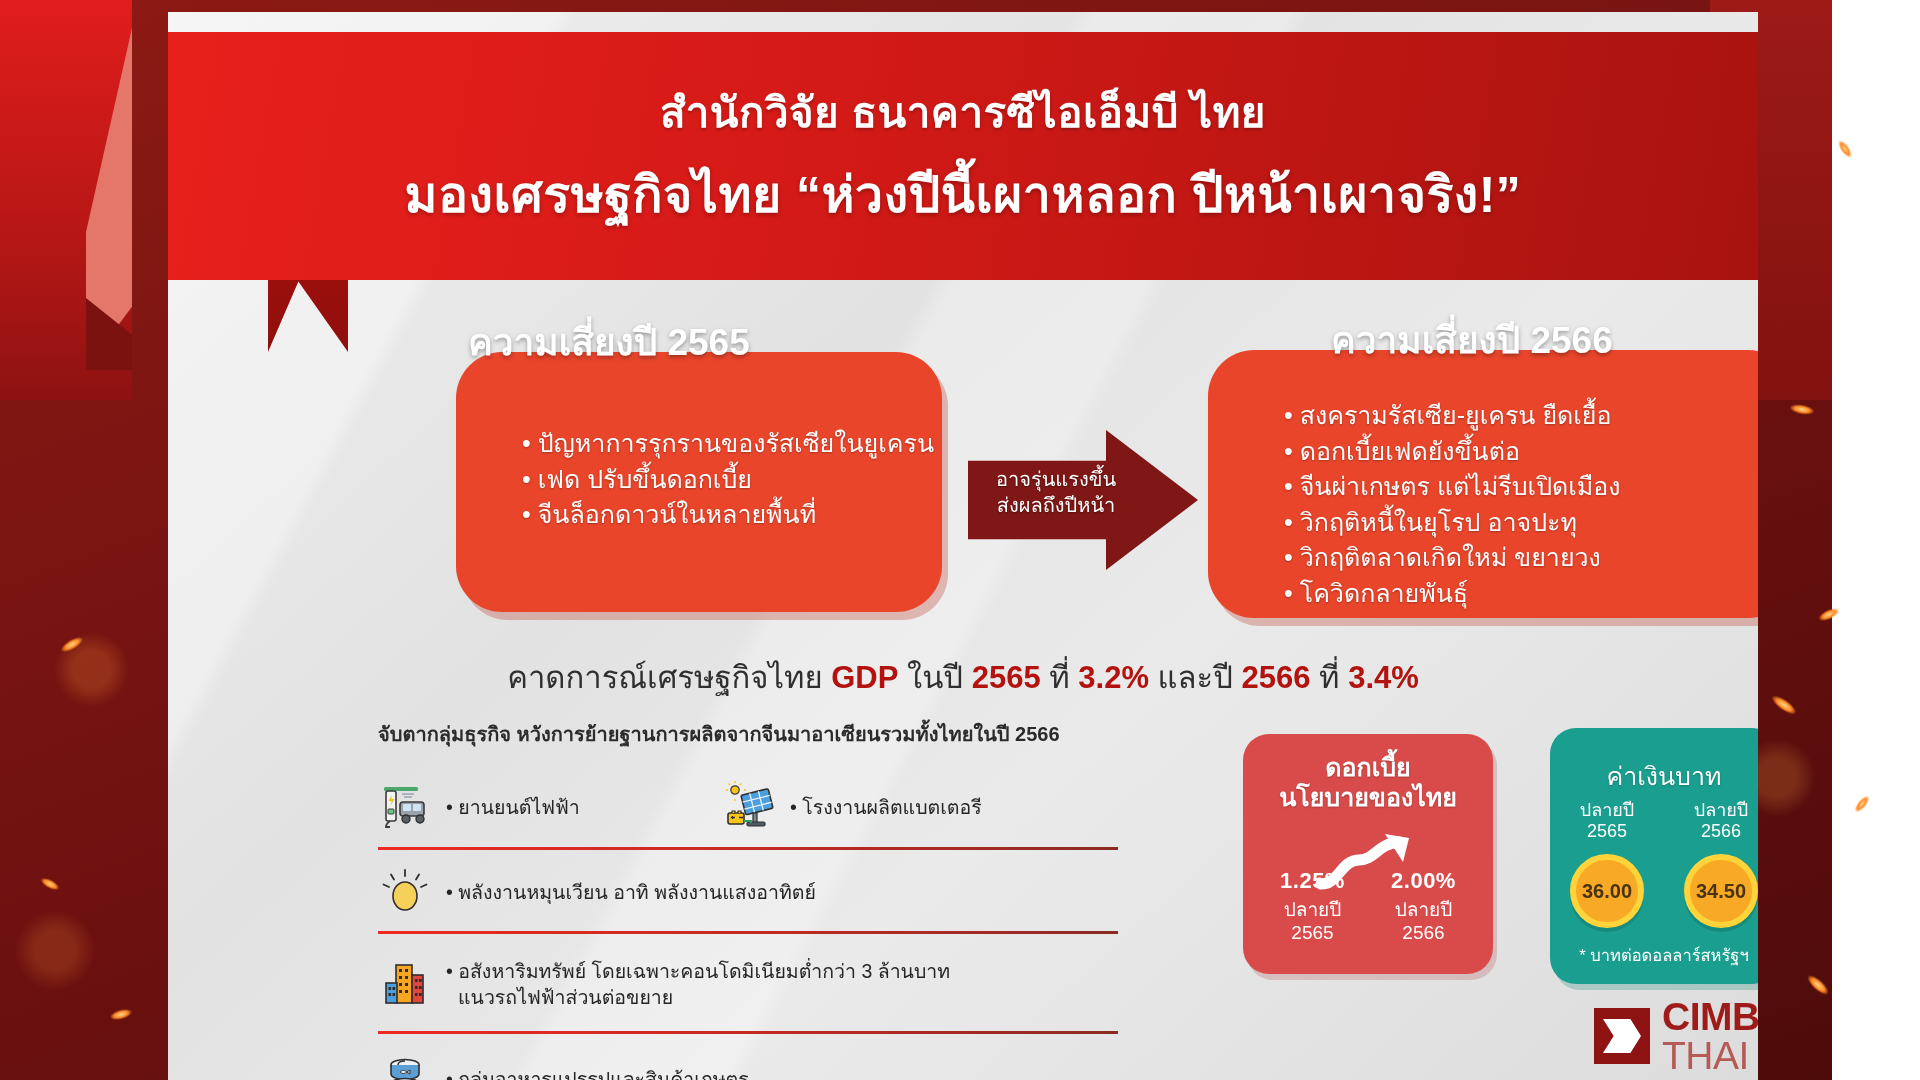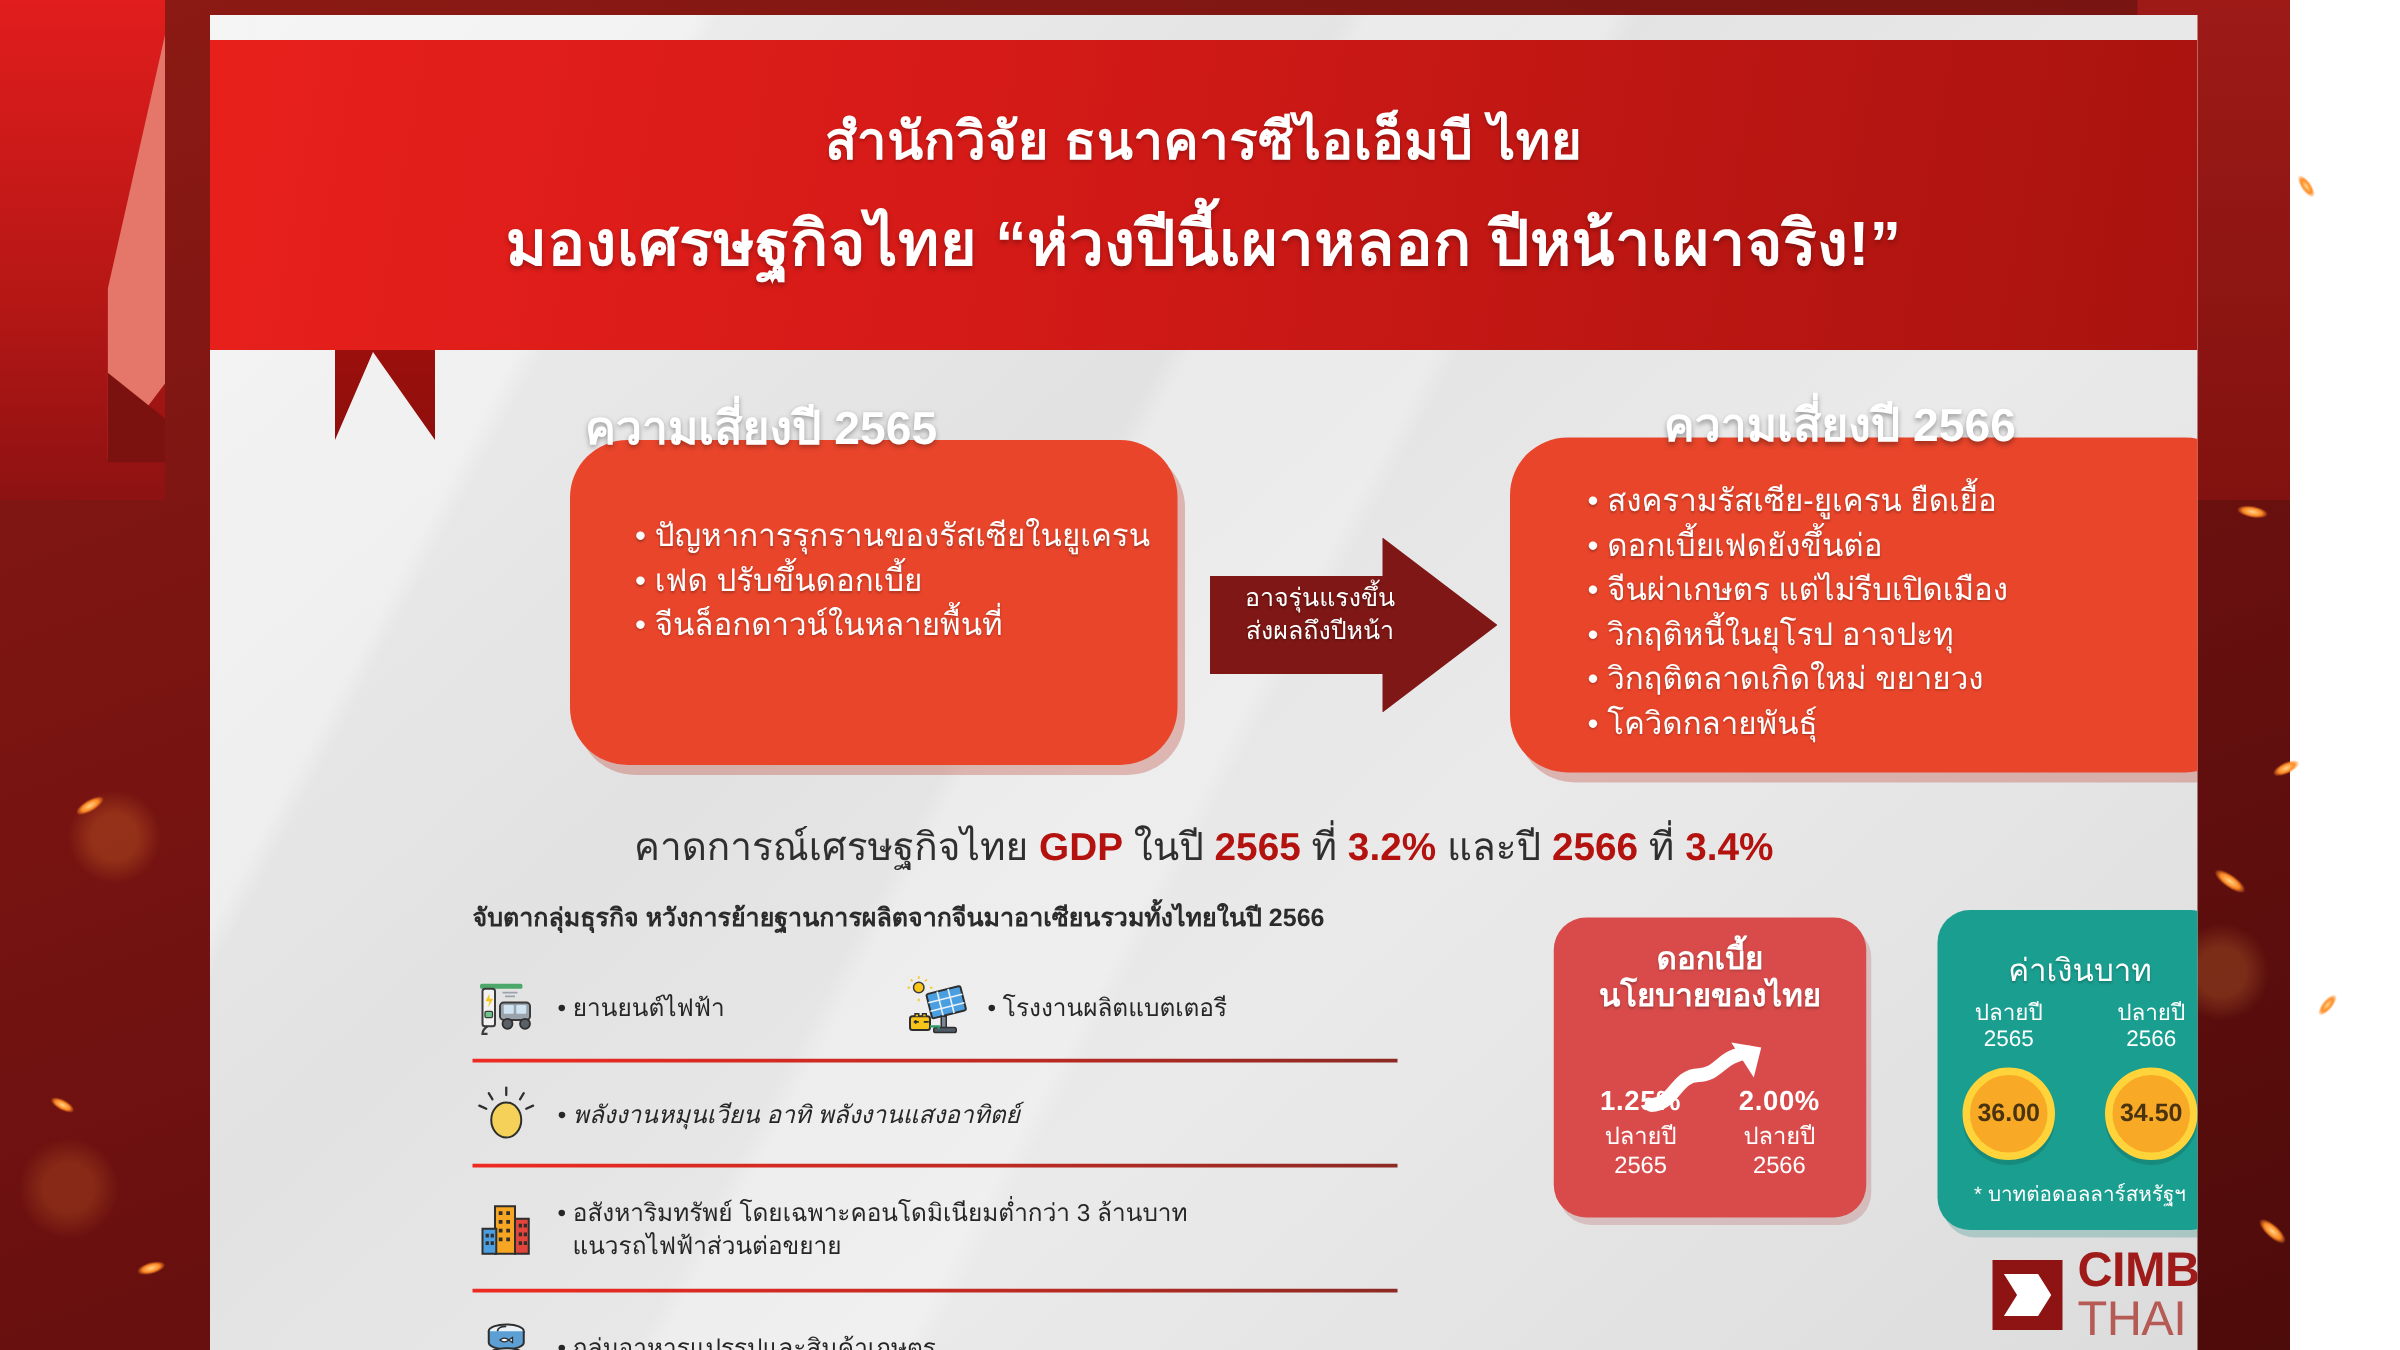--- a/index.html
+++ b/index.html
@@ -90,21 +90,21 @@
   
   .risk-title {
     position: absolute; color: #fff; font-size: 37px; font-weight: 700;
     text-shadow: 0 2px 4px rgba(0,0,0,.35); z-index: 6; white-space: nowrap;
   }
   .risk-box {
     position: absolute; background: #e8452b; border-radius: 46px;
     box-shadow: 6px 8px 0 rgba(180,40,25,.28);
     z-index: 5;
   }
-  .risk-list { list-style: none; padding: 0; margin: 0; }
+  .risk-list { list-style: none; padding: 0; margin: 14px; }
   .risk-list li {
     color: #fff; font-size: 25px; font-weight: 500; line-height: 1.42;
     text-shadow: 0 1px 2px rgba(0,0,0,.28); white-space: nowrap;
   }
   .risk-list li::before { content: "• "; }
 
   
   #arrow {
     position: absolute; left: 800px; top: 418px; width: 230px; height: 140px; z-index: 7;
   }
@@ -301,21 +301,21 @@
               <path d="M22 41h7v2" fill="none" stroke="#2e9b6e" stroke-width="1.8"></path>
             </svg>
           </div>
           <div class="biz-txt">
             • <span>โรงงานผลิตแบตเตอรี</span>
           </div>
         </div>
         <div class="hr"></div>
       </div>
 
-      <div class="biz-row" style="height:84px;font-style:italic;">
+      <div class="biz-row" style="height:84px;">
         <div class="biz-cell">
           <div class="biz-ico">
             <svg viewBox="0 0 54 54" width="54" height="54">
               <ellipse cx="27" cy="31" rx="12" ry="14" fill="#f5d159" stroke="#2e2e2e" stroke-width="1.6"></ellipse>
               <g stroke="#2e2e2e" stroke-width="1.8" stroke-linecap="round">
                 <path d="M27 11V5"></path>
                   <path d="M16 14.5l-3-5"></path>
                   <path d="M38 14.5l3-5"></path>
                 <path d="M11 22l-5.5-2.5"></path>
                   <path d="M43 22l5.5-2.5"></path>

